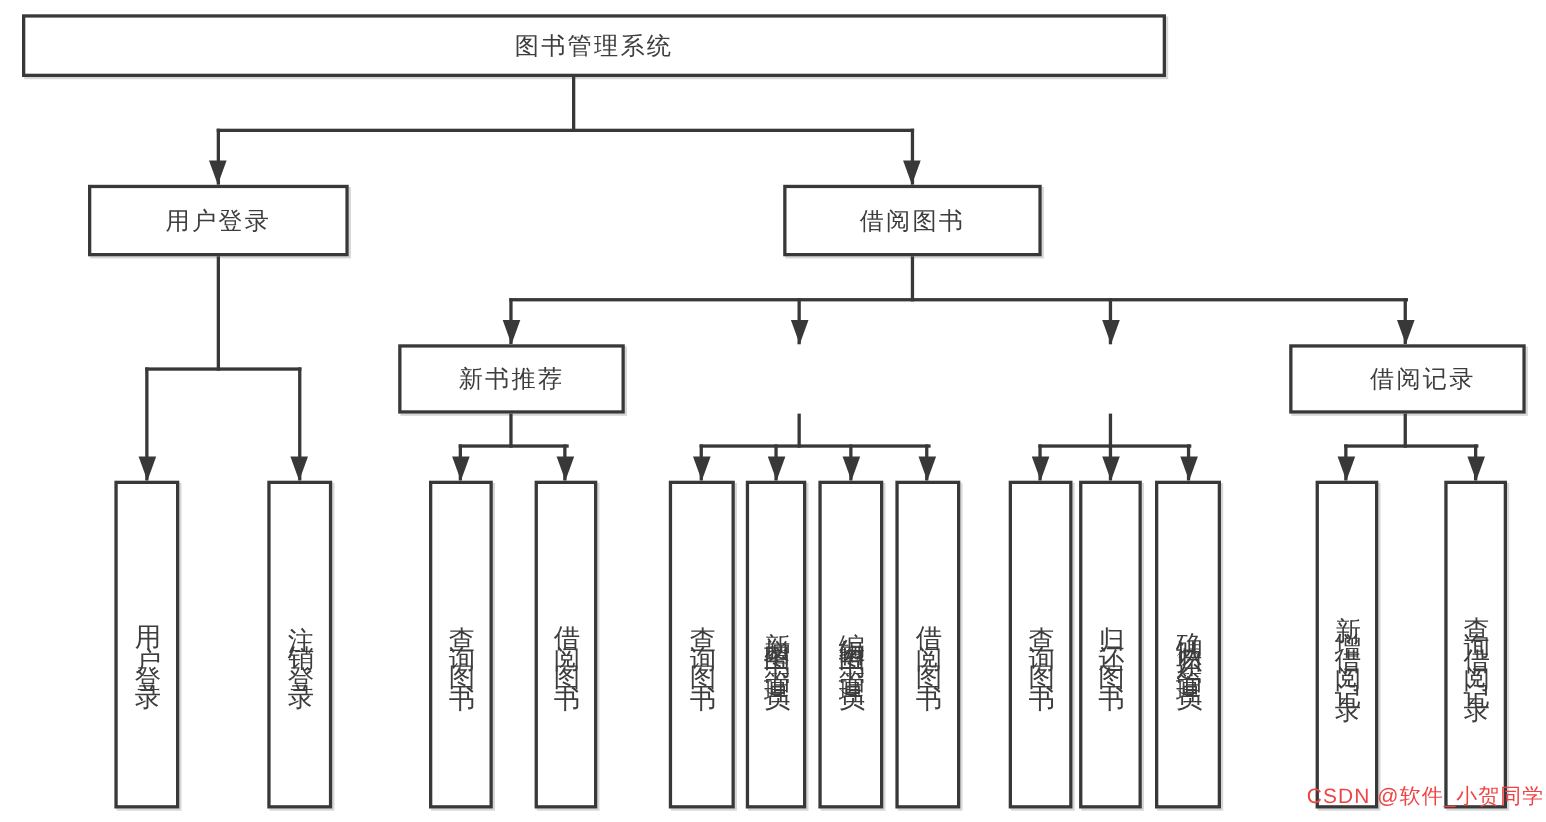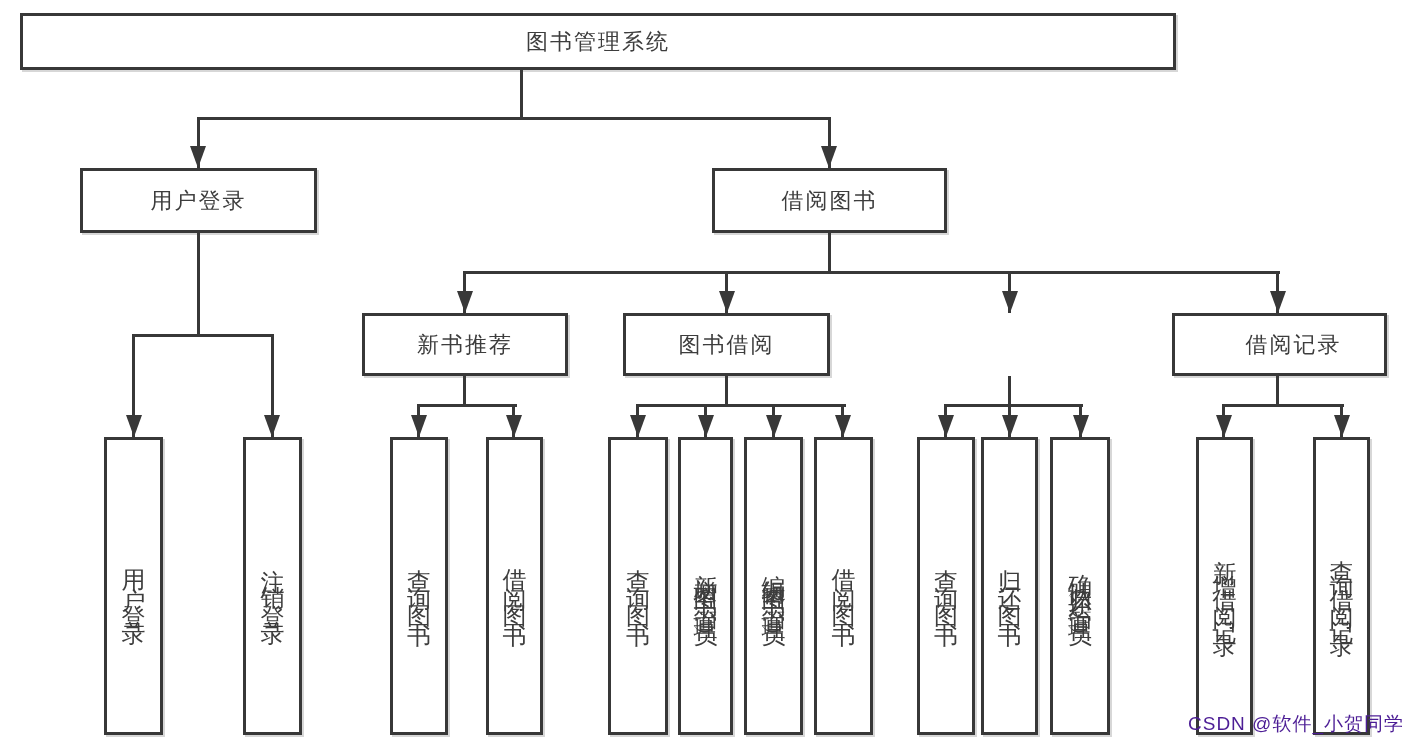--- a/index.html
+++ b/index.html
@@ -23,29 +23,29 @@
   .hline,.vline{position:absolute;background:#383838;}
   .hline{height:3px;}
   .vline{width:3px;}
   .arr{
     position:absolute;width:0;height:0;
     border-left:8px solid transparent;border-right:8px solid transparent;
     border-top:22px solid #383838;
   }
   #watermark{
     position:absolute;left:1188px;top:711px;font-size:19px;letter-spacing:1px;
-    color:#4c1d95;white-space:nowrap;
+    color:#ef4444;white-space:nowrap;
   }
 </style>
 </head>
 <body>
 
 <div id="stage">
 
-  <div class="box hnode" style="left:20px;top:13px;width:1156px;height:57px;">
+  <div class="box hnode" style="left:20px;top:13px;width:1040px;height:57px;">
     <span>图书管理系统</span>
   </div>
 
   <div class="vline" style="left:520px;top:69px;height:51px;"></div>
   <div class="hline" style="left:197px;top:117px;width:634px;"></div>
   <div class="vline" style="left:197px;top:117px;height:51px;"></div>
   <div class="arr" style="left:190px;top:146px;"></div>
   <div class="vline" style="left:828px;top:117px;height:51px;"></div>
   <div class="arr" style="left:821px;top:146px;"></div>
 
@@ -69,23 +69,20 @@
   <div class="arr" style="left:457px;top:291px;"></div>
   <div class="vline" style="left:725px;top:271px;height:42px;"></div>
   <div class="arr" style="left:719px;top:291px;"></div>
   <div class="vline" style="left:1008px;top:271px;height:42px;"></div>
   <div class="arr" style="left:1002px;top:291px;"></div>
   <div class="vline" style="left:1276px;top:271px;height:42px;"></div>
   <div class="arr" style="left:1270px;top:291px;"></div>
 
   <div class="box hnode" style="left:362px;top:313px;width:206px;height:63px;">
     <span>新书推荐</span>
-  </div>
-  <div class="box hnode" style="left:623px;top:313px;width:207px;height:63px;">
-    <span>图书借阅</span>
   </div>
   <div class="box hnode" style="left:1172px;top:313px;width:215px;height:63px;padding-left:28px;">
     <span>借阅记录</span>
   </div>
 
   <div class="vline" style="left:463px;top:376px;height:31px;"></div>
   <div class="hline" style="left:417px;top:404px;width:100px;"></div>
   <div class="vline" style="left:417px;top:404px;height:33px;"></div>
   <div class="arr" style="left:411px;top:415px;"></div>
   <div class="vline" style="left:512px;top:404px;height:33px;"></div>

